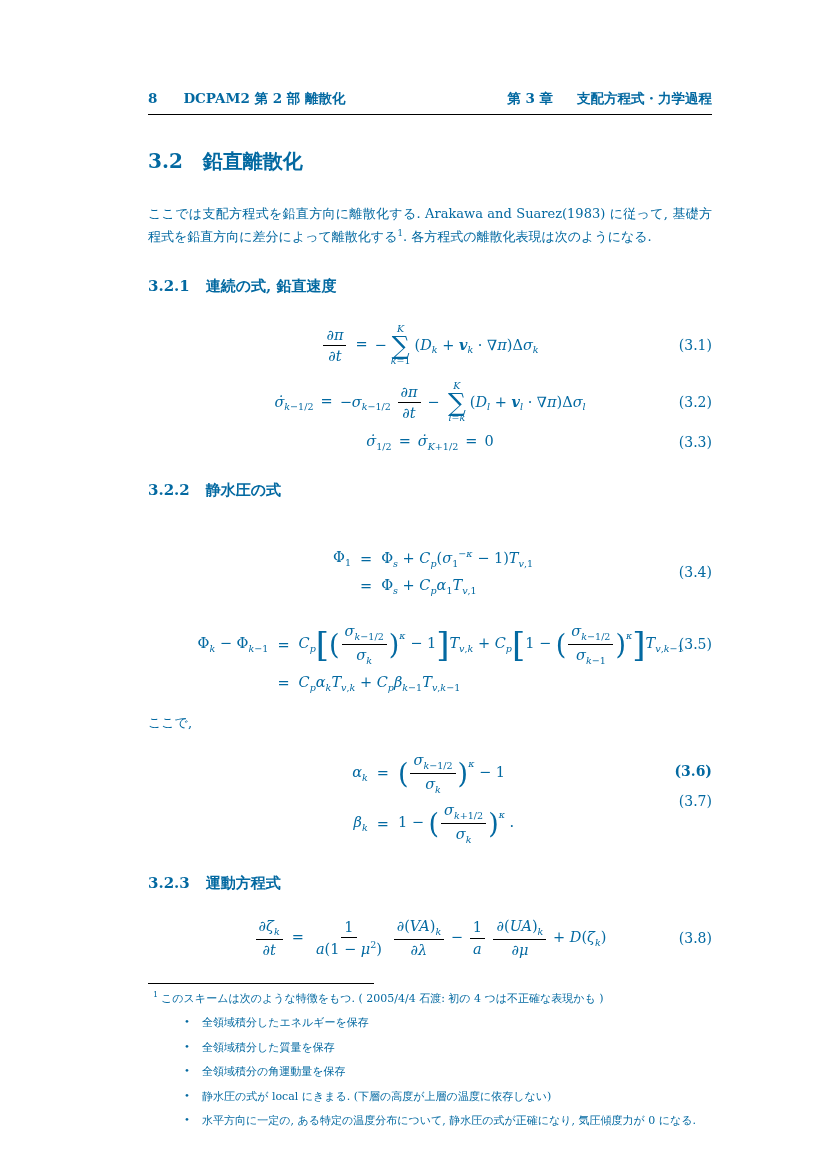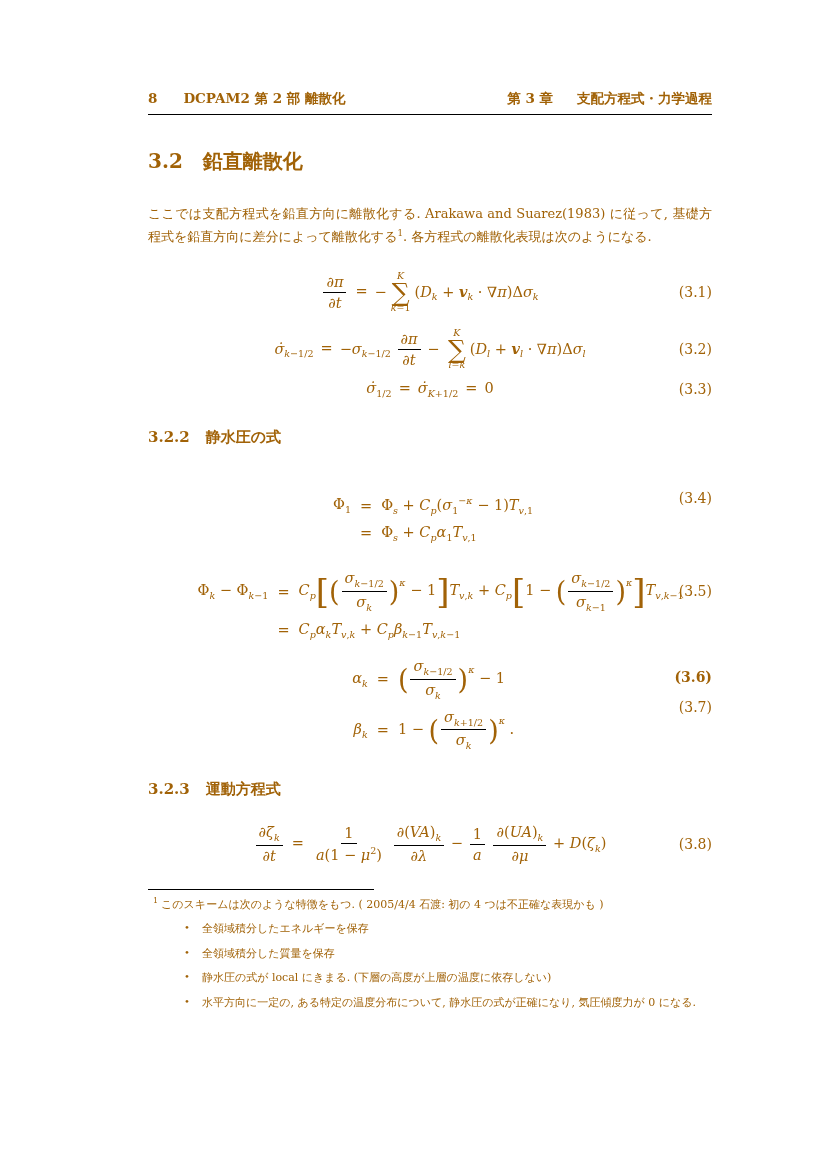--- a/index.html
+++ b/index.html
@@ -1,18 +1,18 @@
 <!DOCTYPE html>
 <html lang="ja"><head>
 <meta charset="utf-8">
 <style>
   html,body { margin:0; padding:0; background:#ffffff; }
   .page {
     position:relative; width:826px; height:1169px; box-sizing:border-box;
-    background:#fff; color:#a16207;
+    background:#fff; color:#0369a1;
     font-family:"DejaVu Serif","Liberation Serif",serif;
     font-size:13px;
     padding:90px 114px 84px 148px;
     display:flex; flex-direction:column; overflow:hidden;
   }
   
   .header { display:flex; justify-content:space-between; align-items:flex-end;
     font-weight:bold; font-size:13.5px; padding-bottom:6px; border-bottom:1px solid #000; }
   .pagenum { margin-right:26px; }
   .chap { margin-right:24px; }
@@ -68,20 +68,23 @@
       <span class="chap">第 3 章</span><span>支配方程式・力学過程</span>
     </div>
   </div>
 
   <div class="section-title">
     <span class="secnum">3.2</span><span>鉛直離散化</span>
   </div>
 
   <p class="para">ここでは支配方程式を鉛直方向に離散化する. Arakawa and Suarez(1983) に従って, 基礎方程式を鉛直方向に差分によって離散化する<sup>1</sup>. 各方程式の離散化表現は次のようになる.</p>
 
+  <div class="subsec">
+    <span class="subnum">3.2.1</span><span>連続の式, 鉛直速度</span>
+  </div>
 
   <div class="eqblock" style="margin-top:22px;">
     <div class="eqcenter m"><span class="fr">
           <span class="nu"><i>∂π</i></span>
           <span class="de"><i>∂t</i></span>
         </span><span class="rel">=</span>−<span class="sum">
           <span class="lim"><i>K</i></span>
           <span class="sg">∑</span>
           <span class="lim"><i>k</i>=1</span>
         </span>(<i>D</i><sub><i>k</i></sub> + <b><i>v</i></b><sub><i>k</i></sub> · ∇<i>π</i>)Δ<i>σ</i><sub><i>k</i></sub></div>
@@ -111,41 +114,42 @@
 
   <div class="eqblock" style="margin-top:42px;">
     <div class="eqcenter">
       <div class="arow m">
         <span class="albl" style="width:24px;">Φ<sub>1</sub></span><span class="arel">=</span><span class="arhs">Φ<sub><i>s</i></sub> + <i>C</i><sub><i>p</i></sub>(<i>σ</i><sub>1</sub><sup>−<i>κ</i></sup> − 1)<i>T</i><sub><i>v</i>,1</sub></span>
       </div>
       <div class="arow m">
         <span class="albl" style="width:24px;"></span><span class="arel">=</span><span class="arhs">Φ<sub><i>s</i></sub> + <i>C</i><sub><i>p</i></sub><i>α</i><sub>1</sub><i>T</i><sub><i>v</i>,1</sub></span>
       </div>
     </div>
-    <span class="eqnum" style="top:3px;">(3.4)</span>
+    <span class="eqnum" style="top:24px;">(3.4)</span>
   </div>
 
   <div class="eqblock" style="margin-top:26px;">
     <div class="eqcenter">
       <div class="arow m">
         <span class="albl" style="width:92px;">Φ<sub><i>k</i></sub> − Φ<sub><i>k</i>−1</sub></span><span class="arel">=</span><span class="arhs"><i>C</i><sub><i>p</i></sub><span class="bk">[</span><span class="bp">(</span><span class="fr">
               <span class="nu"><i>σ</i><sub><i>k</i>−1/2</sub></span>
               <span class="de"><i>σ</i><sub><i>k</i></sub></span>
             </span><span class="bp">)</span><sup class="k"><i>κ</i></sup> − 1<span class="bk">]</span><i>T</i><sub><i>v</i>,<i>k</i></sub> + <i>C</i><sub><i>p</i></sub><span class="bk">[</span>1 − <span class="bp">(</span><span class="fr">
               <span class="nu"><i>σ</i><sub><i>k</i>−1/2</sub></span>
               <span class="de"><i>σ</i><sub><i>k</i>−1</sub></span>
             </span><span class="bp">)</span><sup class="k"><i>κ</i></sup><span class="bk">]</span><i>T</i><sub><i>v</i>,<i>k</i>−1</sub></span>
       </div>
       <div class="arow m">
         <span class="albl" style="width:92px;"></span><span class="arel">=</span><span class="arhs"><i>C</i><sub><i>p</i></sub><i>α</i><sub><i>k</i></sub><i>T</i><sub><i>v</i>,<i>k</i></sub> + <i>C</i><sub><i>p</i></sub><i>β</i><sub><i>k</i>−1</sub><i>T</i><sub><i>v</i>,<i>k</i>−1</sub></span>
       </div>
     </div>
     <span class="eqnum" style="top:22px;">(3.5)</span>
   </div>
 
+  <p class="para kokode">ここで,</p>
 
   <div class="eqblock" style="margin-top:16px;">
     <div class="eqcenter">
       <div class="arow m">
         <span class="albl" style="width:22px;"><i>α</i><sub><i>k</i></sub></span><span class="arel">=</span><span class="arhs"><span class="bp">(</span><span class="fr">
               <span class="nu"><i>σ</i><sub><i>k</i>−1/2</sub></span>
               <span class="de"><i>σ</i><sub><i>k</i></sub></span>
             </span><span class="bp">)</span><sup class="k"><i>κ</i></sup> − 1</span>
       </div>
       <div class="arow m">
@@ -184,18 +188,19 @@
   </div>
 
   <div class="footnote">
     <div class="fnrule"></div>
     <div class="fnline">
       <sup>1</sup><span>このスキームは次のような特徴をもつ. ( 2005/4/4 石渡: 初の 4 つは不正確な表現かも )</span>
     </div>
     <div id="fn-list">
         <div class="fnitem"><span class="bullet">•</span><span>全領域積分したエネルギーを保存</span></div>
         <div class="fnitem"><span class="bullet">•</span><span>全領域積分した質量を保存</span></div>
+        <div class="fnitem"><span class="bullet">•</span><span>全領域積分の角運動量を保存</span></div>
         <div class="fnitem"><span class="bullet">•</span><span>静水圧の式が local にきまる. (下層の高度が上層の温度に依存しない)</span></div>
         <div class="fnitem"><span class="bullet">•</span><span>水平方向に一定の, ある特定の温度分布について, 静水圧の式が正確になり, 気圧傾度力が 0 になる.</span></div>
       </div>
   </div>
 
 </div>
 
 </body></html>

